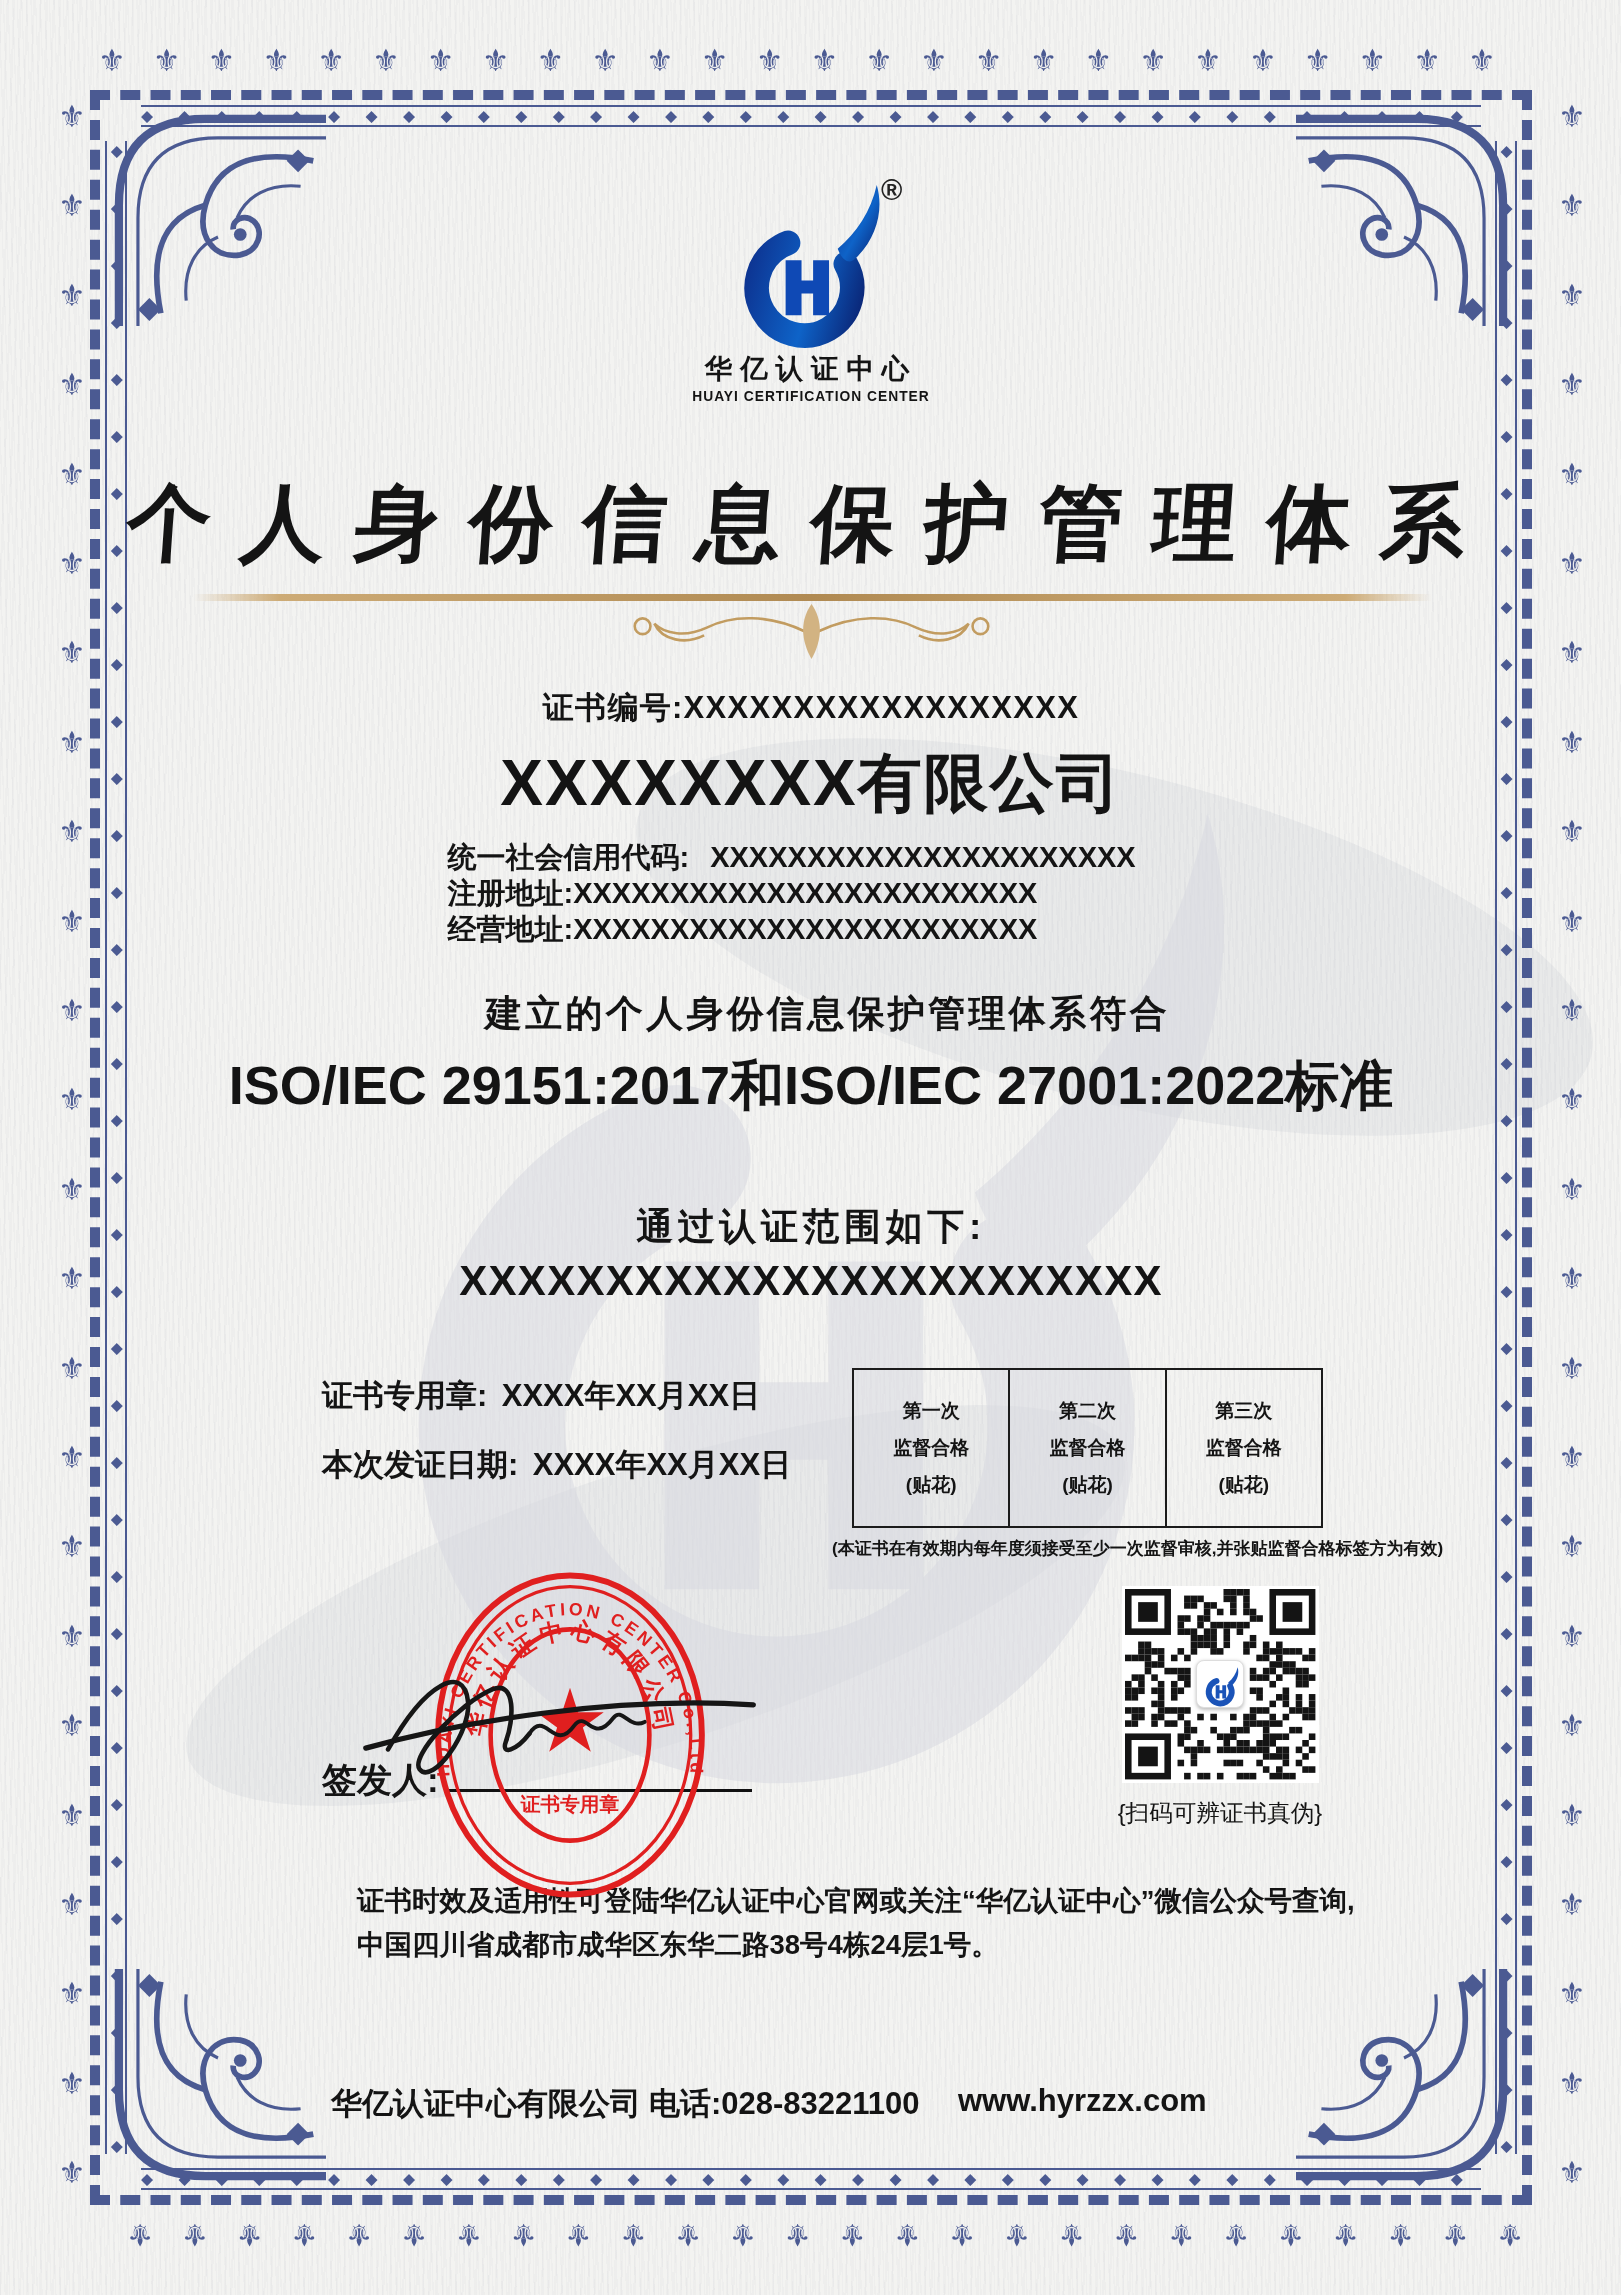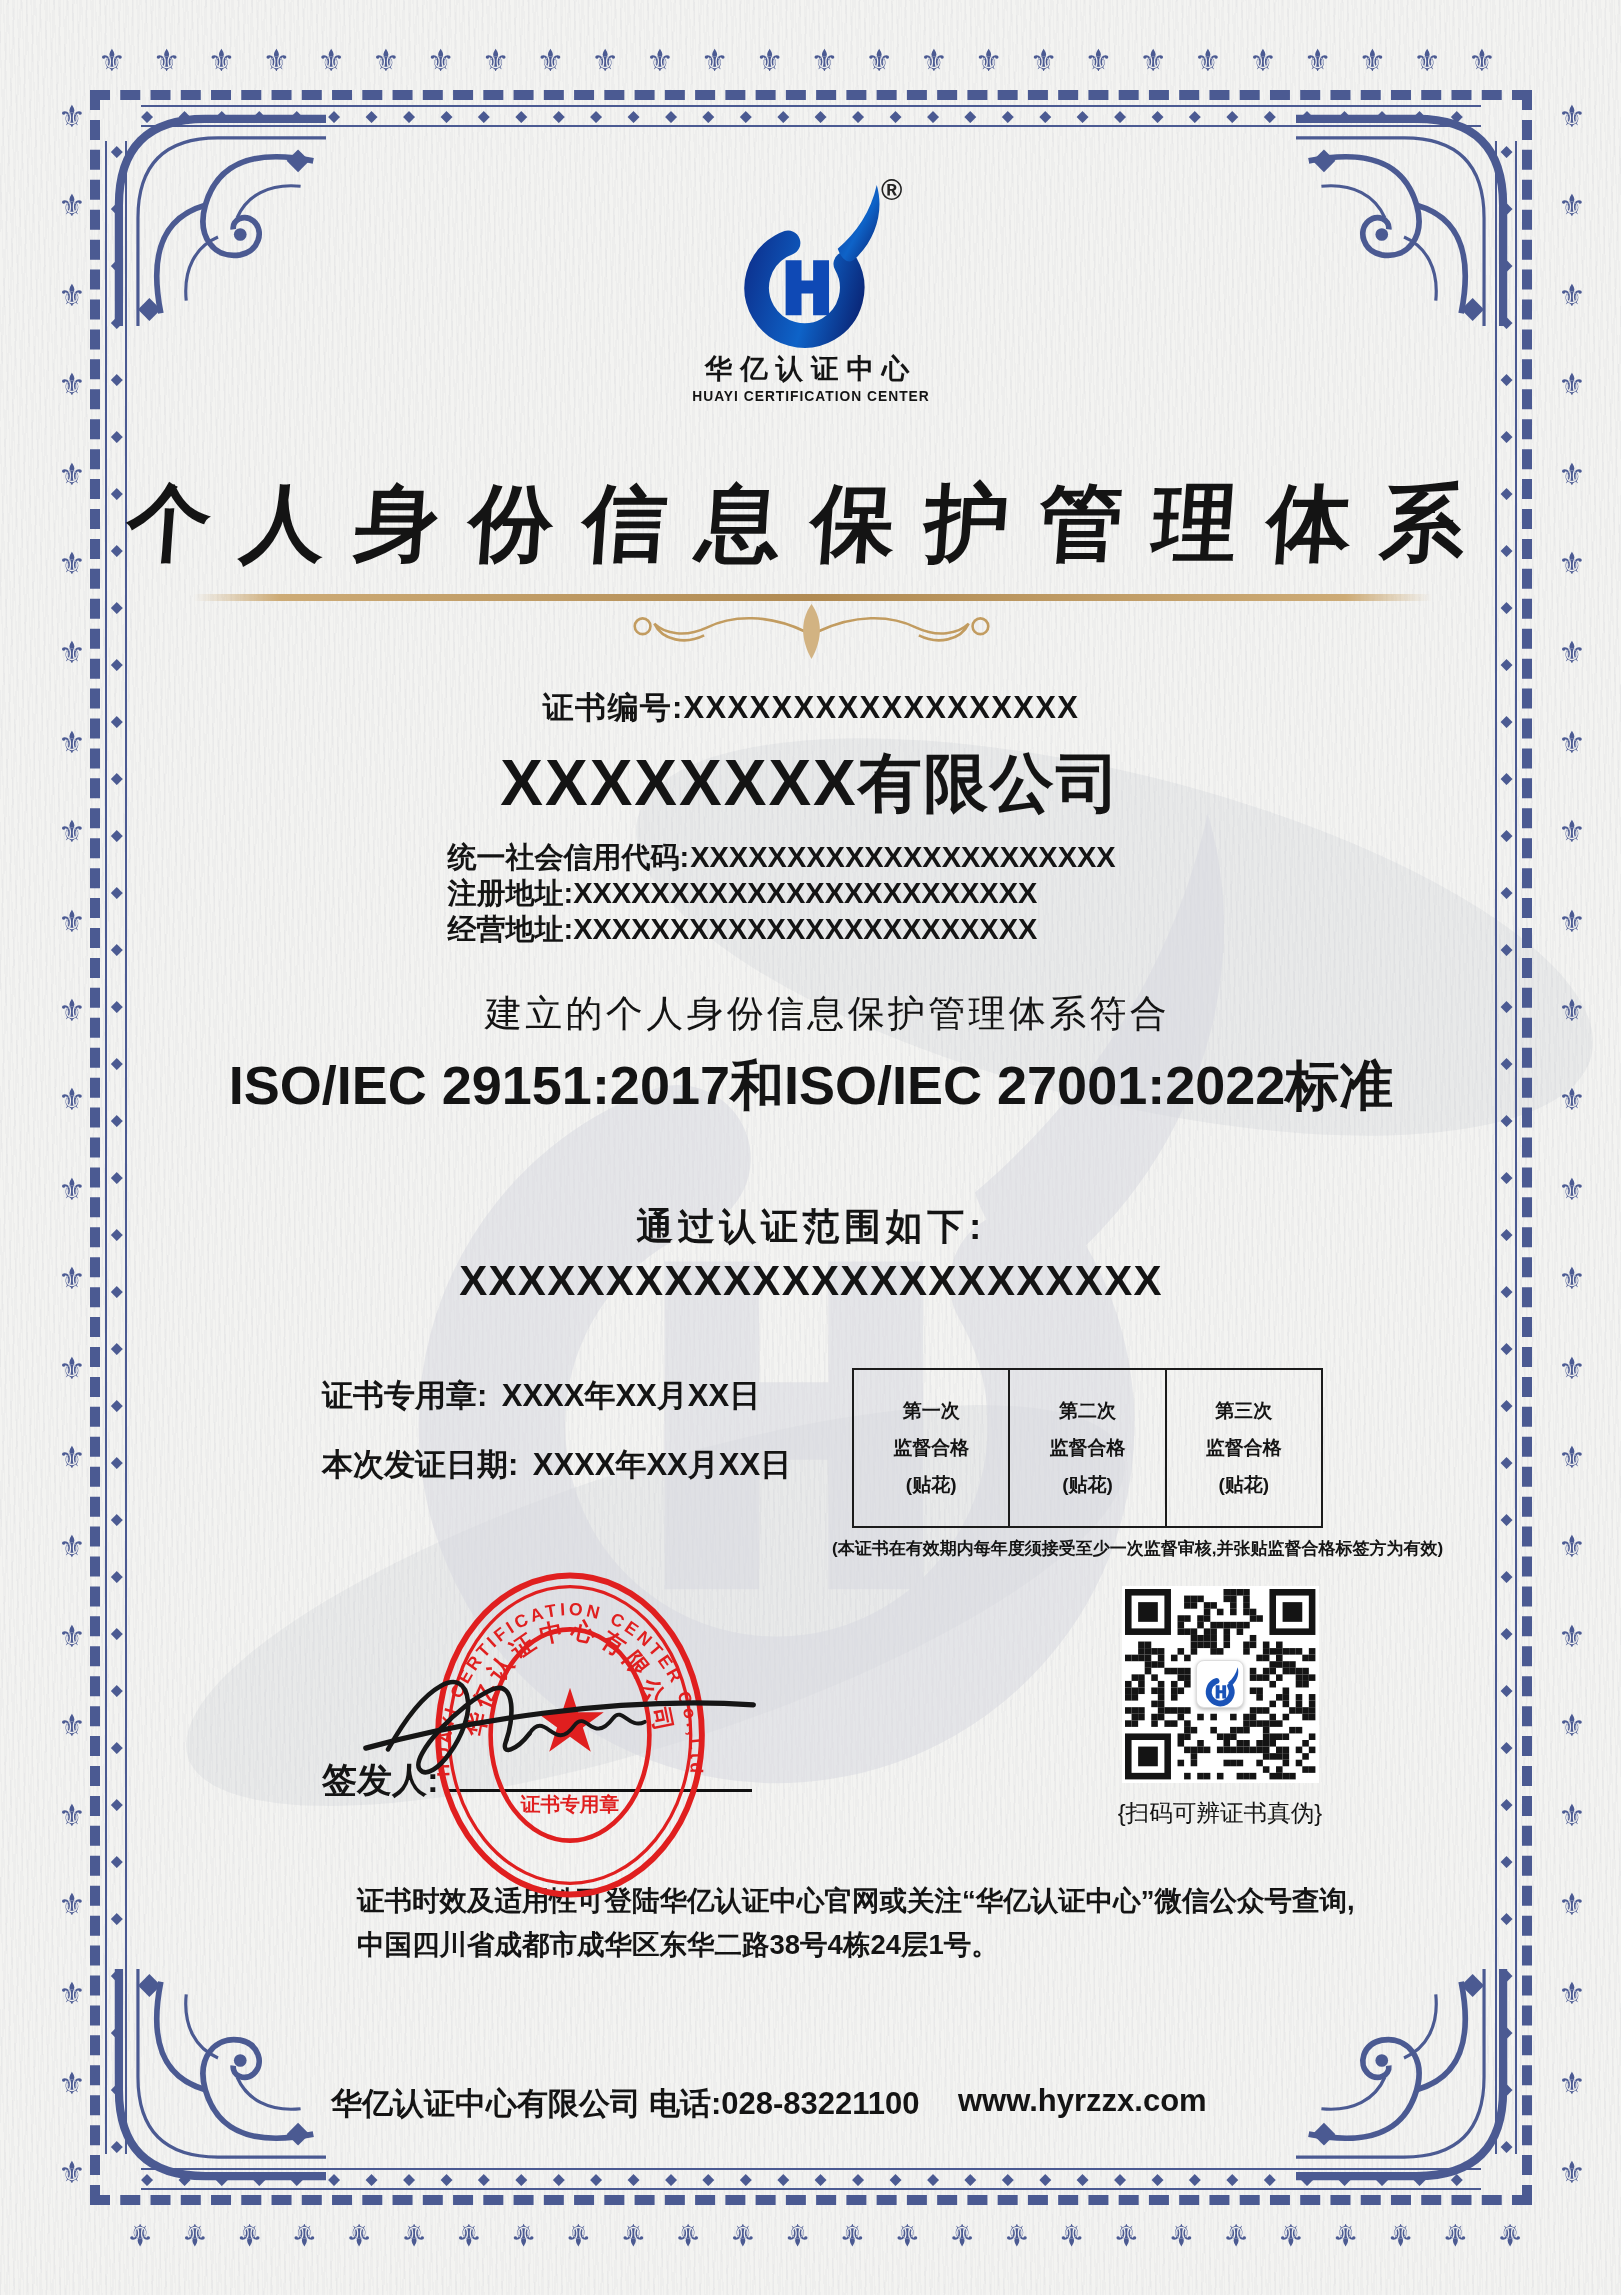--- a/index.html
+++ b/index.html
@@ -46,22 +46,22 @@
   .logo-en{top:389px;font-size:13.8px;font-weight:bold;letter-spacing:1px;z-index:2;}
   
   .title{top:467px;font-size:84px;font-weight:900;letter-spacing:30px;transform:skewX(-4deg);z-index:2;white-space:nowrap;}
   .gold-line{left:193px;top:594px;width:1239px;height:6.6px;z-index:2;
     background:linear-gradient(90deg,rgba(185,150,100,0) 0%,#cdab76 7%,#b08a52 50%,#cdab76 93%,rgba(185,150,100,0) 100%);}
   .gold-flourish{left:0;right:0;top:600px;height:66px;z-index:2;display:flex;justify-content:center;}
   .cert-no{top:687px;font-size:31px;font-weight:bold;letter-spacing:1.3px;z-index:2;}
   .company{top:740px;font-size:64px;font-weight:900;letter-spacing:2px;z-index:2;}
   .info-block{top:839px;left:50%;transform:translateX(-50%);width:727px;z-index:2;}
   .info-line{font-size:29px;font-weight:bold;line-height:36px;white-space:nowrap;}
-  .info-line .lb{margin-right:1px;}
-  .statement{top:989px;font-size:37px;font-weight:400;letter-spacing:3.3px;z-index:2;padding-left:33px;}
+  .info-line .lb{margin-right:21px;}
+  .statement{top:989px;font-size:37px;font-weight:700;letter-spacing:3.3px;z-index:2;padding-left:33px;}
   .standard{top:1050px;font-size:54px;font-weight:900;letter-spacing:0;z-index:2;white-space:nowrap;}
   .scope-heading{top:1202px;font-size:37px;font-weight:900;letter-spacing:4.6px;z-index:2;}
   .scope-value{top:1257px;font-size:42px;font-weight:bold;letter-spacing:1.3px;z-index:2;}
   
   .dates-block{left:322px;top:1375px;z-index:2;}
   .date-line{font-size:31px;font-weight:bold;height:69px;white-space:nowrap;}
   .date-line .lb{margin-right:14.4px;}
   .sup-table{left:852px;top:1368px;width:467px;height:156px;border:2.6px solid #1b1b1b;display:flex;z-index:2;background:rgba(255,255,255,.0);}
   .sup-cell{flex:1;border-left:2px solid #1b1b1b;text-align:center;padding-top:22px;}
   .sup-cell:first-child{border-left:none;}

